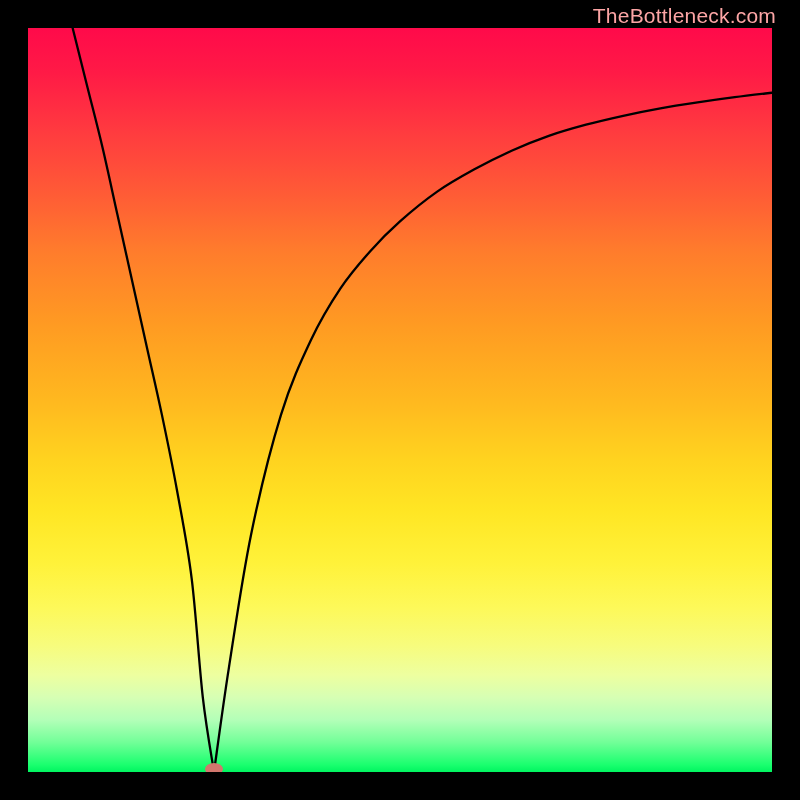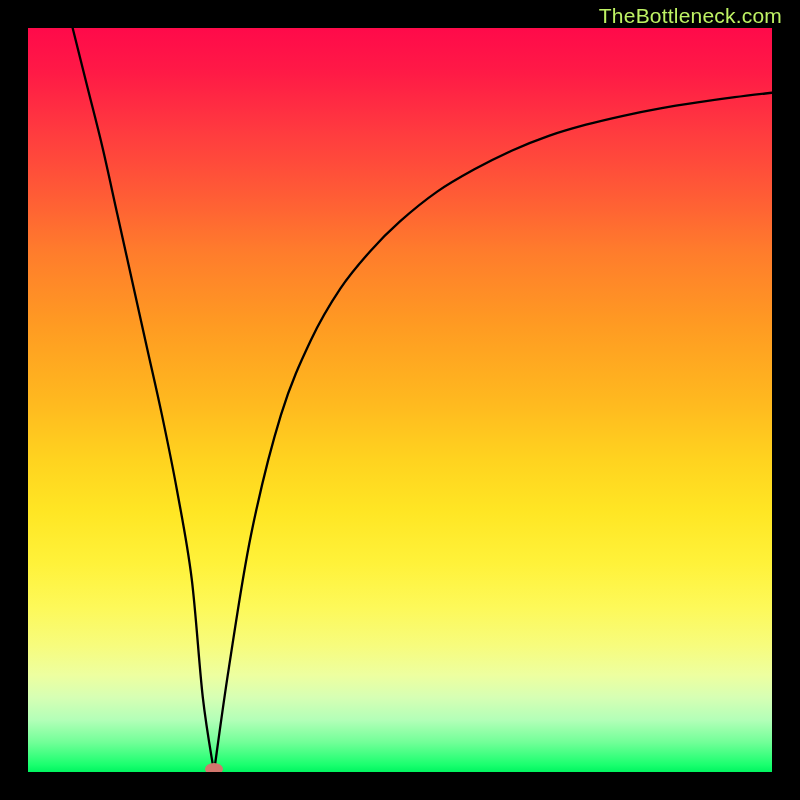--- a/index.html
+++ b/index.html
@@ -58,22 +58,22 @@
     position: absolute;
     width: 18px;
     height: 12px;
     border-radius: 50% / 50%;
     background: #d1776d;
     transform: translate(-50%, -50%);
   }
   .watermark {
     position: absolute;
     top: 4px;
-    right: 18px;
-    color: #bef264;
+    right: 24px;
+    color: #fca5a5;
     font-size: 21px;
     font-weight: 500;
     letter-spacing: 0.2px;
     user-select: none;
   }
   svg.curve {
     position: absolute;
     left: 0;
     top: 0;
     width: 100%;

